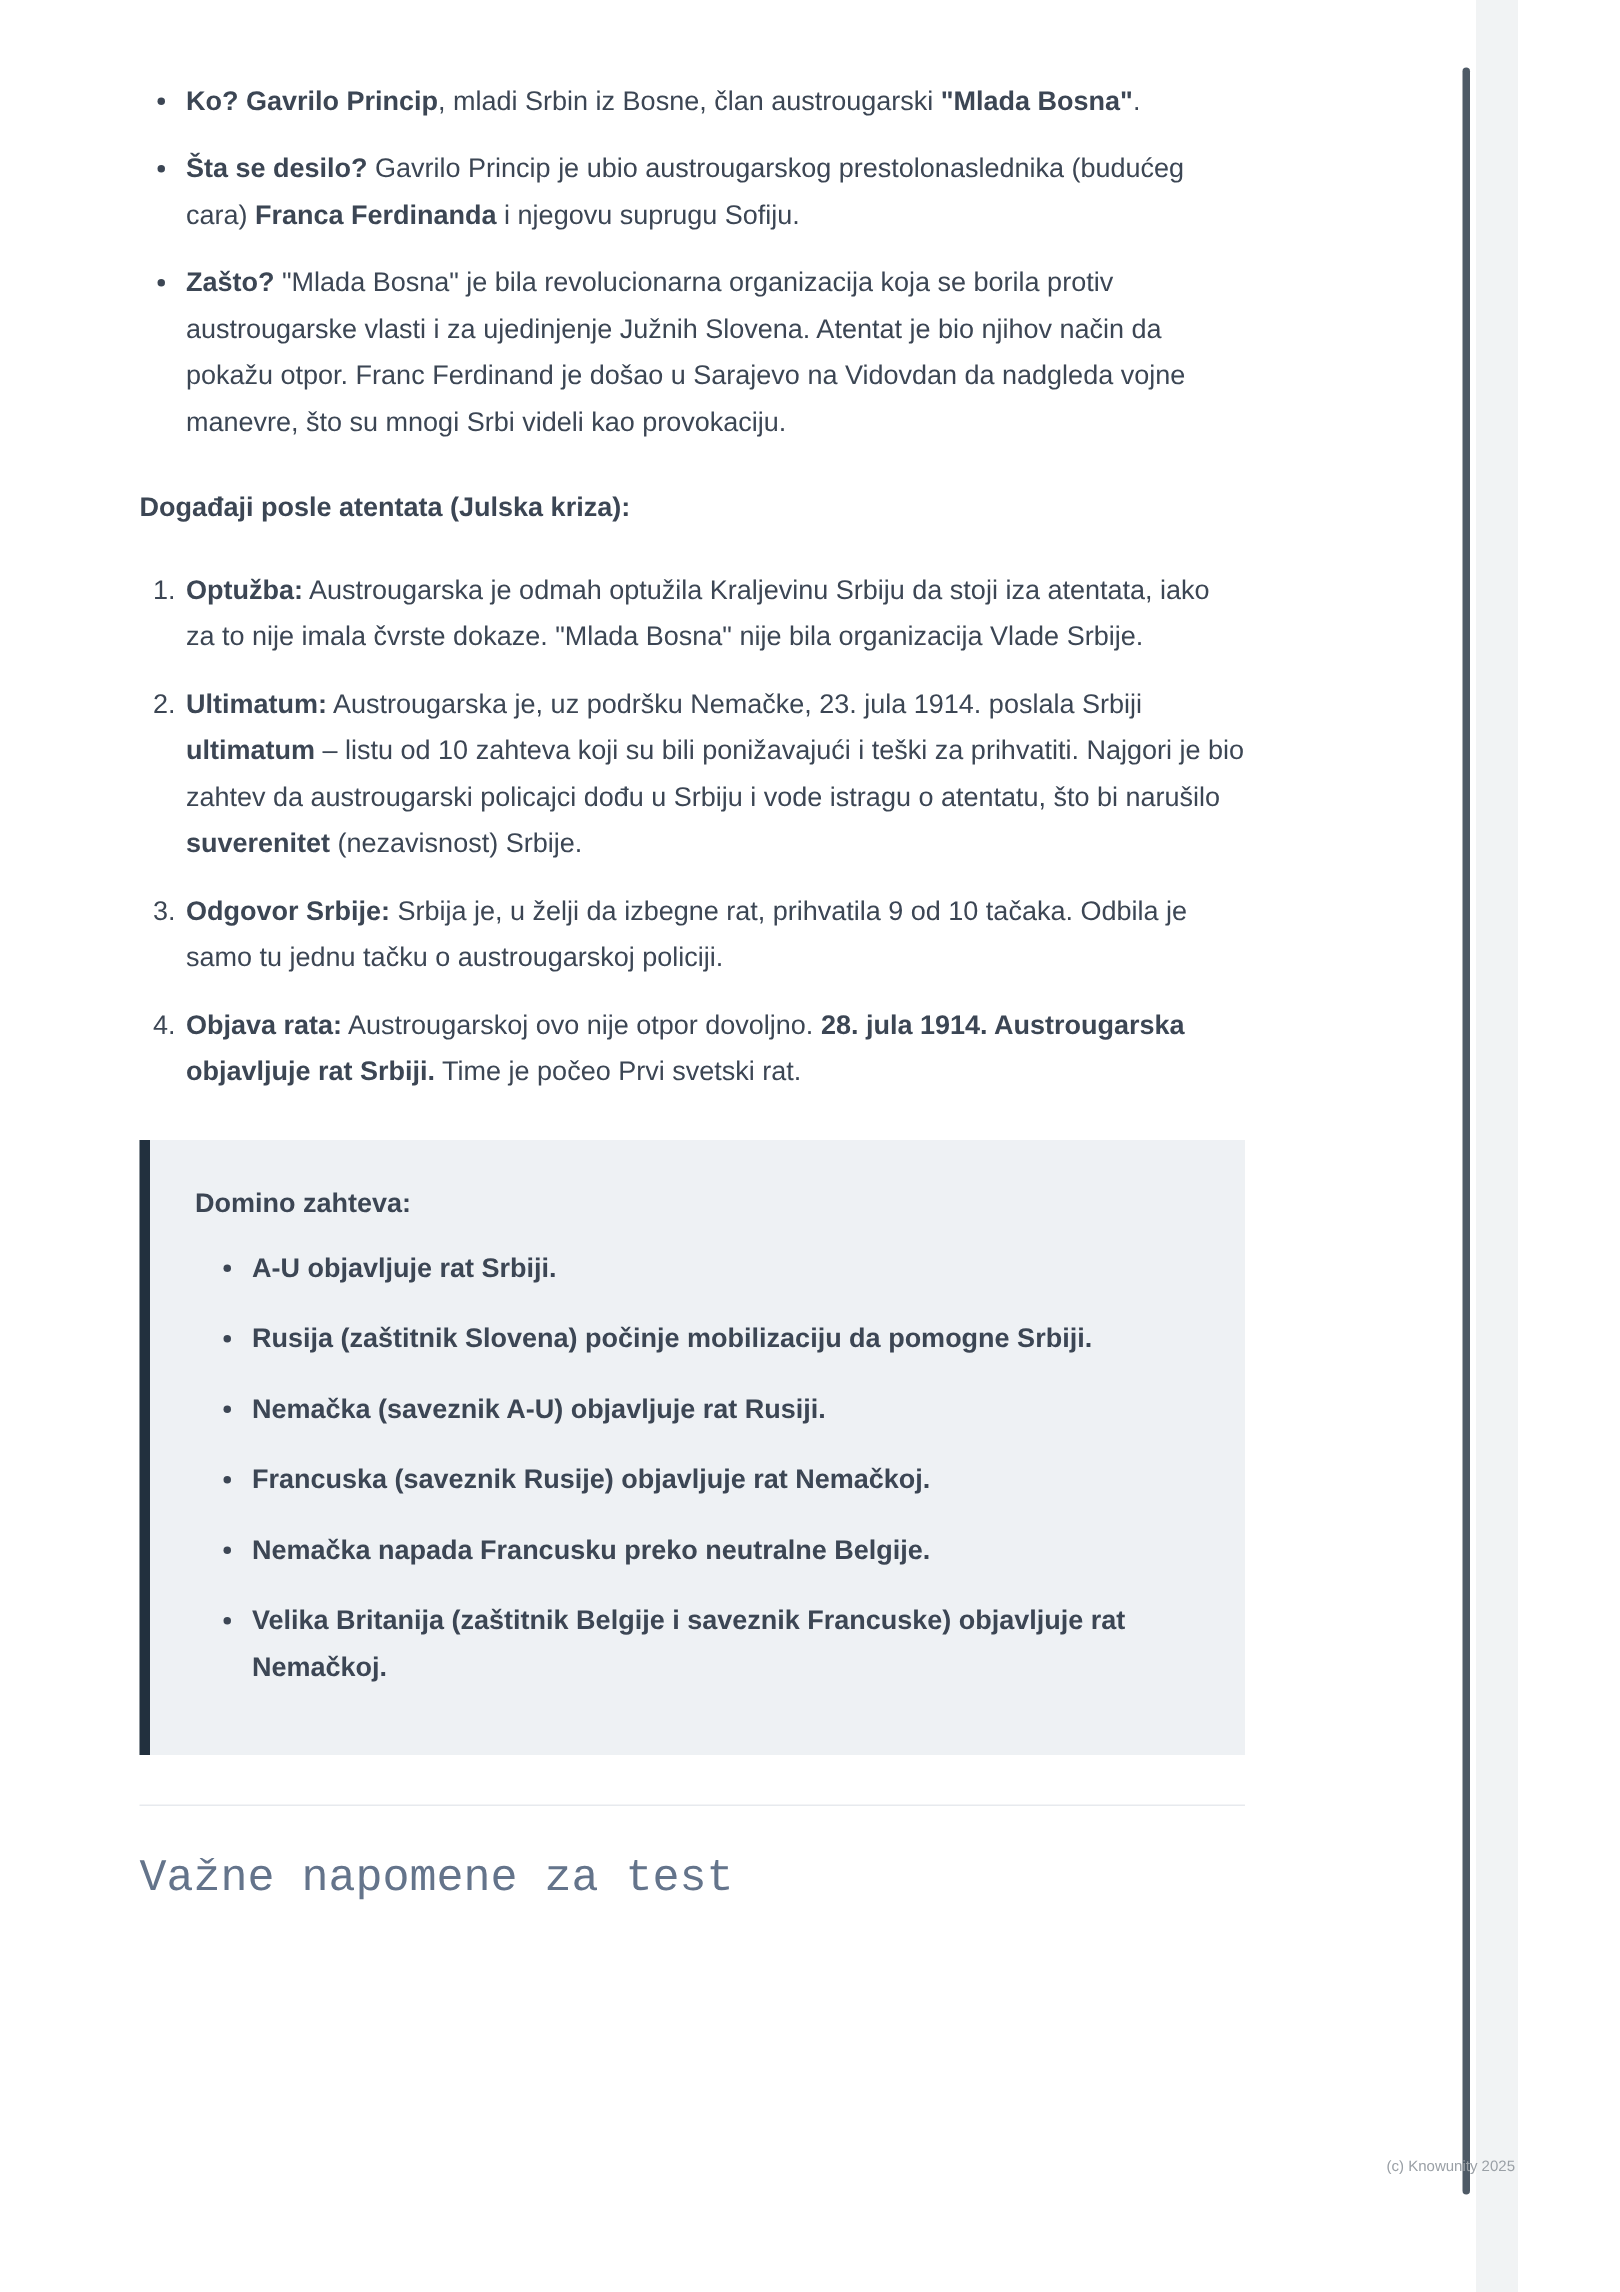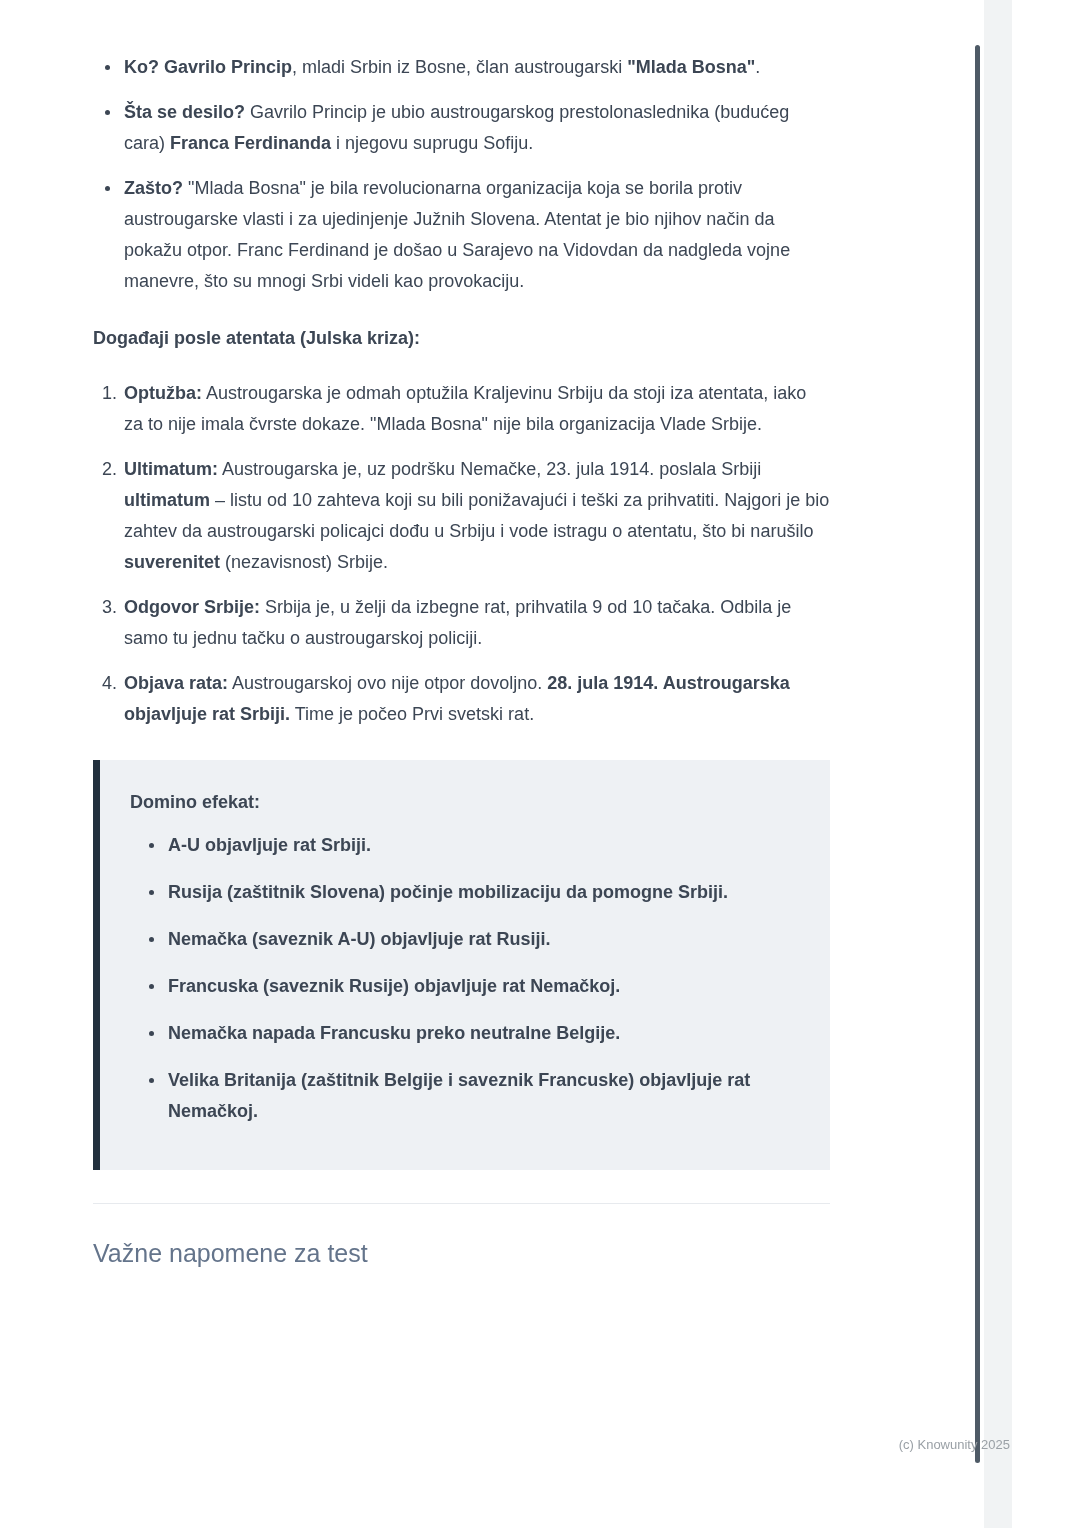--- a/index.html
+++ b/index.html
@@ -47,38 +47,39 @@
   .callout-title{font-weight:700;margin-bottom:12px;}
   ul.callout-bullets{padding-left:36px;font-weight:bold;}
   ul.callout-bullets li{margin-bottom:16px;}
   .callout-closing{margin-top:26px;}
   hr.divider{
     border:none;border-top:1px solid var(--divider);
     margin:33px 0 0 0;
   }
   h2.h2{
     margin:30px 0 28px 0;
-    font-size:25px;line-height:38px;
+    font-size:30px;line-height:38px;
     font-weight:500;
     color:var(--heading);
+    font-family:Liberation Mono, monospace;
   }
   .scroll-track{
     position:absolute;top:0;right:68px;width:28px;height:1528px;
     background:var(--scrollbar-track);
     z-index:1;
   }
   .scroll-thumb{
     position:absolute;left:975px;top:45px;width:5px;height:1418px;
     background:var(--scrollbar-thumb);
     border-radius:3px;
     z-index:2;
   }
   .footer{
     position:absolute;top:1436px;right:70px;
-    font-size:13px;line-height:18px;
+    font-size:10px;line-height:18px;
     color:var(--footer-text);
     z-index:5;
   }
 </style>
 </head>
 <body>
 
 <div class="content">
 
   <ul class="bullets">
@@ -90,21 +91,21 @@
   <p class="bold-heading">Događaji posle atentata (Julska kriza):</p>
 
   <ol class="numbered">
       <li><strong>Optužba:</strong><span> Austrougarska je odmah optužila Kraljevinu Srbiju da stoji iza atentata, iako za to nije imala čvrste dokaze. "Mlada Bosna" nije bila organizacija Vlade Srbije.</span></li>
       <li><strong>Ultimatum:</strong><span> Austrougarska je, uz podršku Nemačke, 23. jula 1914. poslala Srbiji </span><strong>ultimatum</strong><span> – listu od 10 zahteva koji su bili ponižavajući i teški za prihvatiti. Najgori je bio zahtev da austrougarski policajci dođu u Srbiju i vode istragu o atentatu, što bi narušilo </span><strong>suverenitet</strong><span> (nezavisnost) Srbije.</span></li>
       <li><strong>Odgovor Srbije:</strong><span> Srbija je, u želji da izbegne rat, prihvatila 9 od 10 tačaka. Odbila je samo tu jednu tačku o austrougarskoj policiji.</span></li>
       <li><strong>Objava rata:</strong><span> Austrougarskoj ovo nije otpor dovoljno. </span><strong>28. jula 1914. Austrougarska objavljuje rat Srbiji.</strong><span> Time je počeo Prvi svetski rat.</span></li>
     </ol>
 
   <div class="callout">
-    <p class="callout-title">Domino efekat:</p>
+    <p class="callout-title">Domino zahteva:</p>
     <ul class="bullets callout-bullets">
         <li><span>A-U objavljuje rat Srbiji.</span></li>
         <li><span>Rusija (zaštitnik Slovena) počinje mobilizaciju da pomogne Srbiji.</span></li>
         <li><span>Nemačka (saveznik A-U) objavljuje rat Rusiji.</span></li>
         <li><span>Francuska (saveznik Rusije) objavljuje rat Nemačkoj.</span></li>
         <li><span>Nemačka napada Francusku preko neutralne Belgije.</span></li>
         <li><span>Velika Britanija (zaštitnik Belgije i saveznik Francuske) objavljuje rat Nemačkoj.</span></li>
       </ul>
   </div>
 

